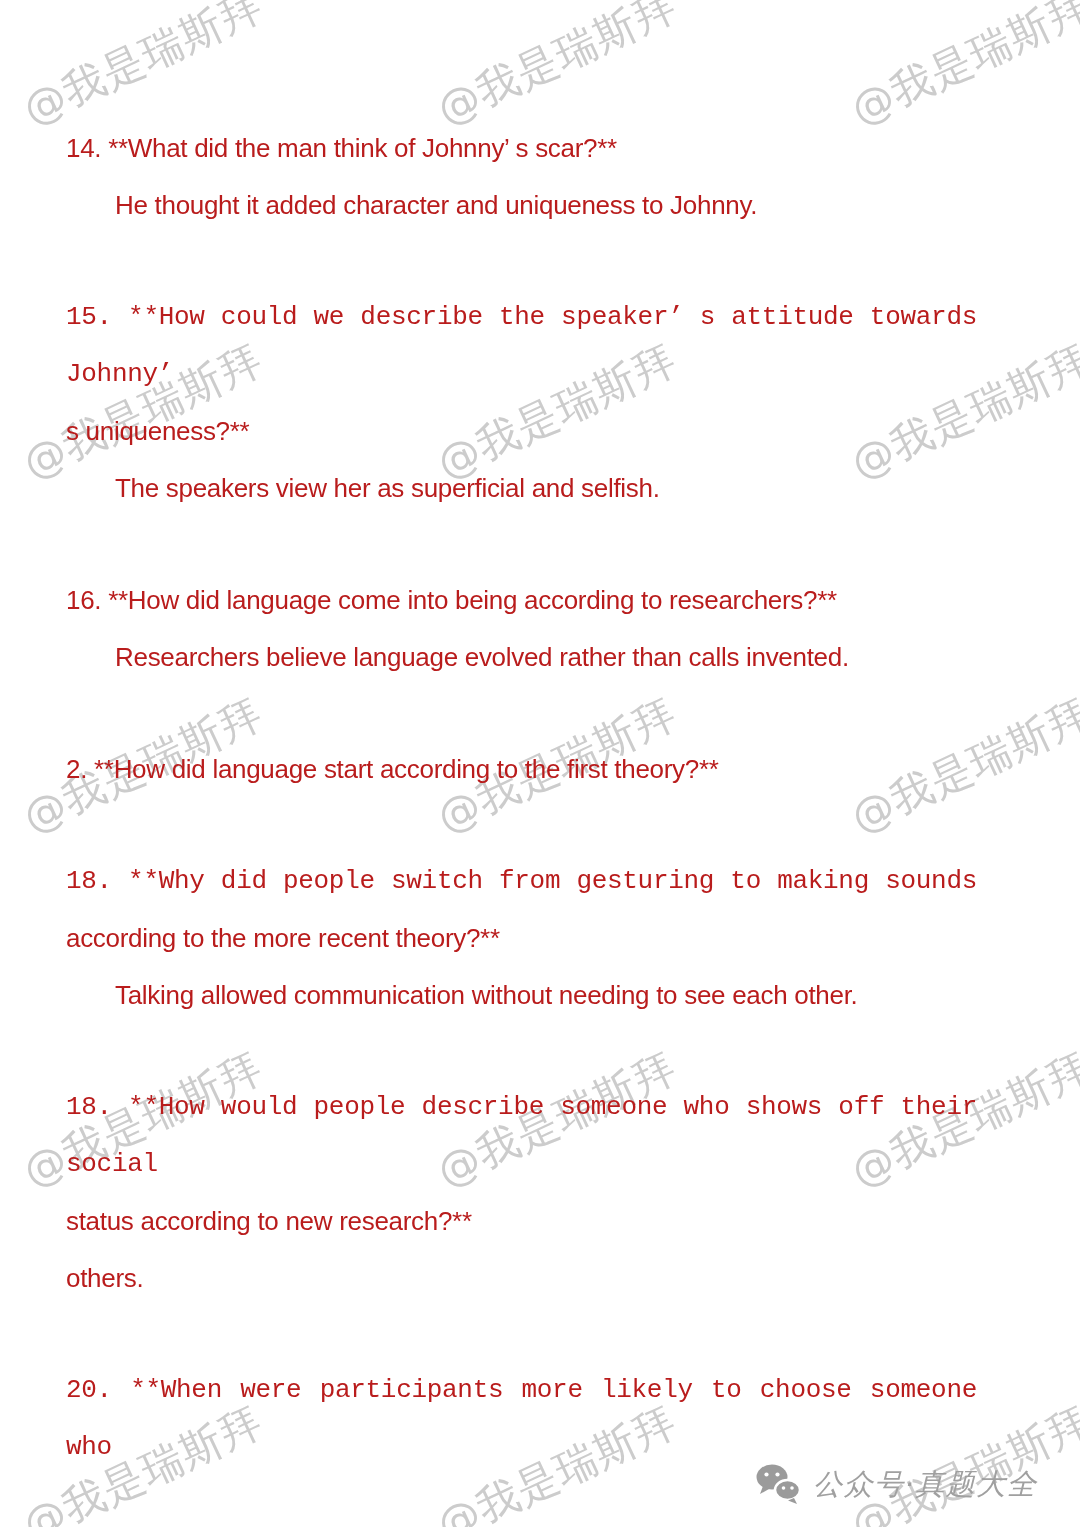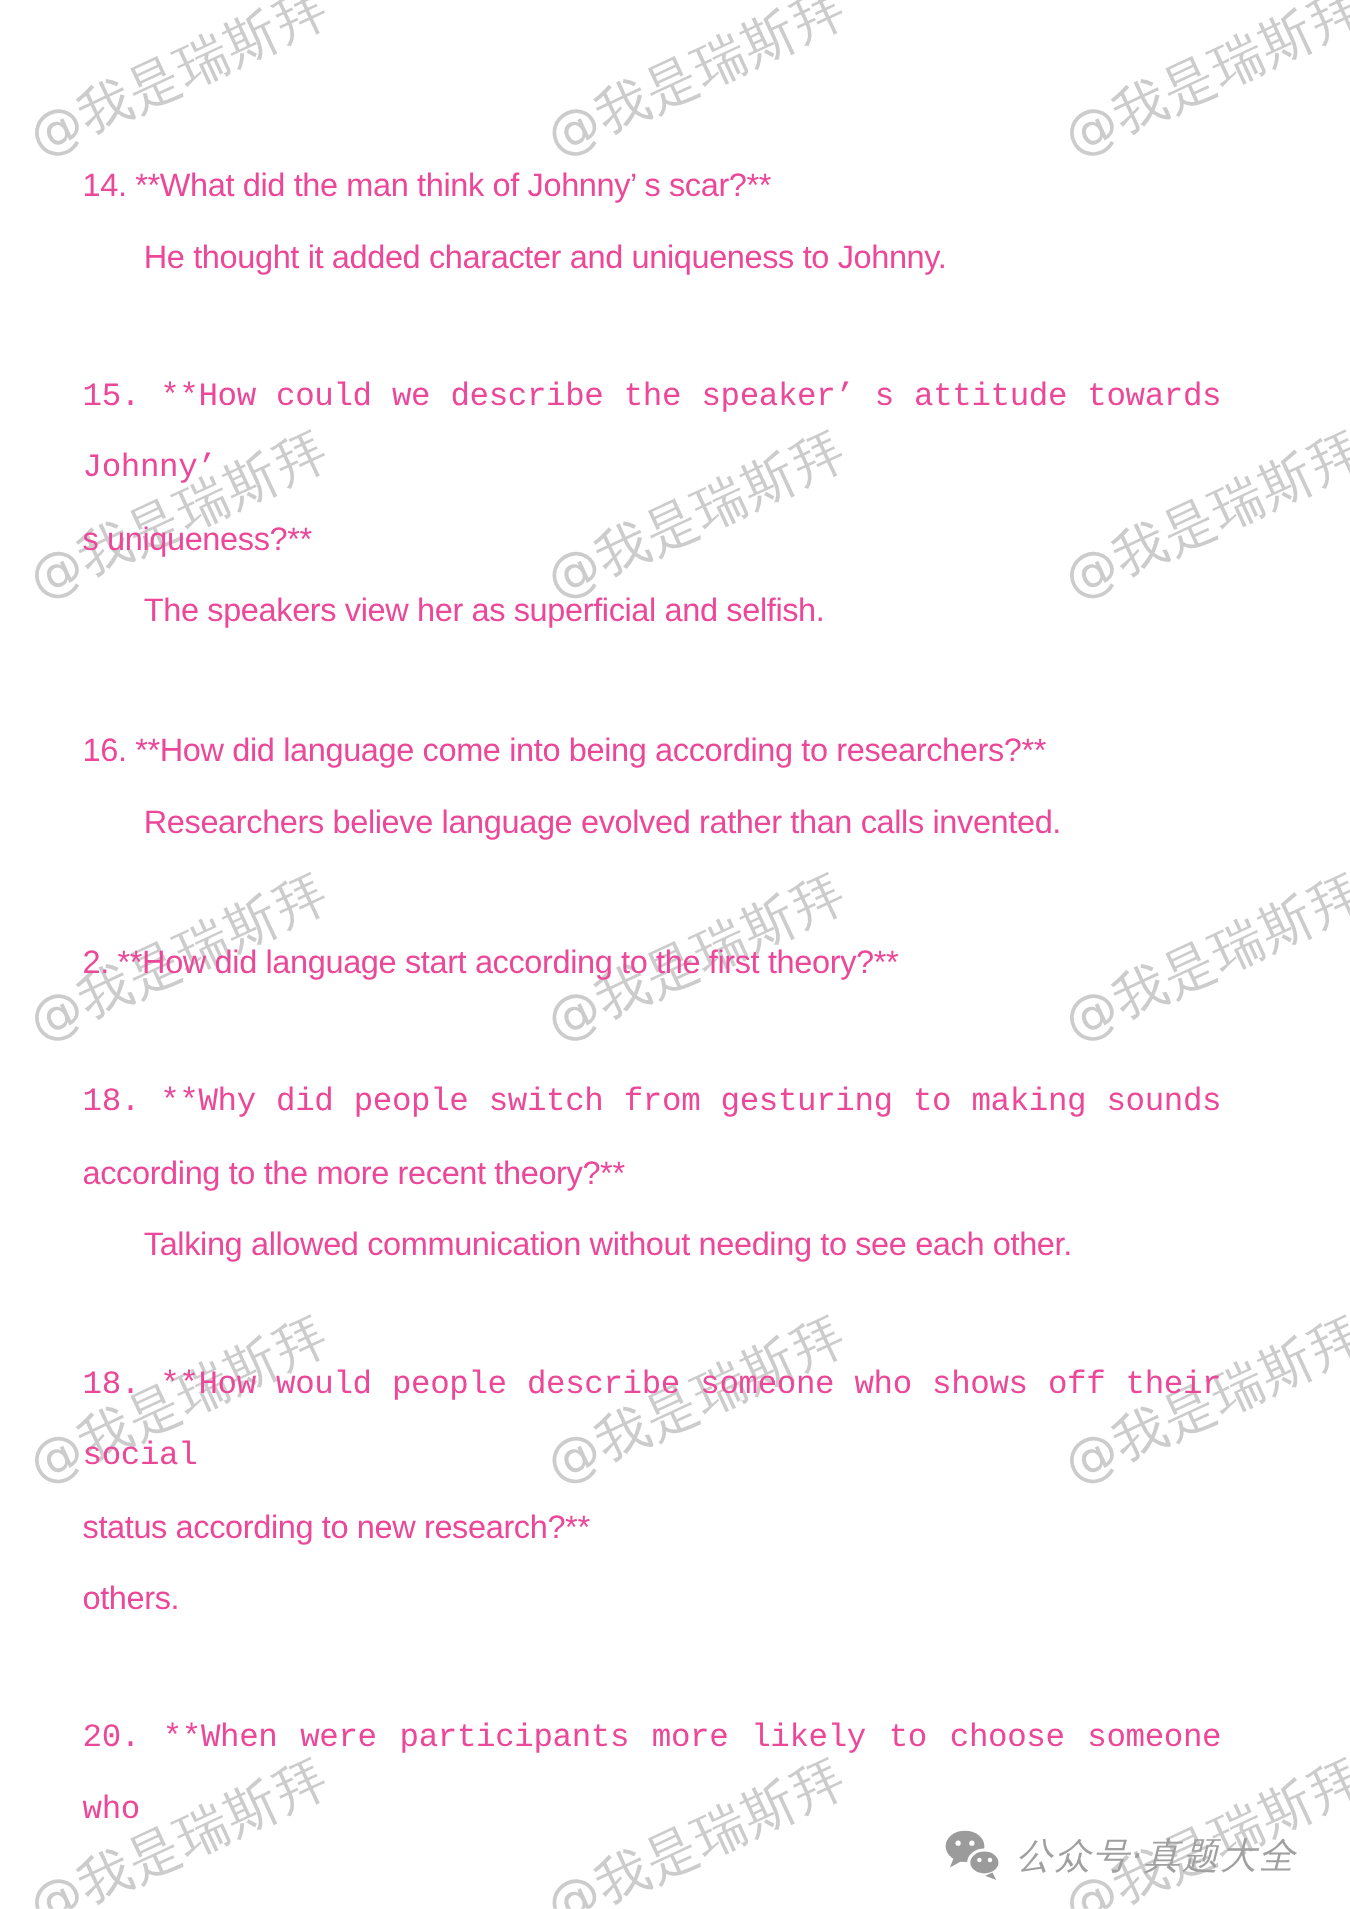--- a/index.html
+++ b/index.html
@@ -31,21 +31,21 @@
   }
 
   
   .content {
     position: absolute;
     top: 0; left: 0;
     z-index: 1;
     box-sizing: border-box;
     width: 1076px;
     padding: 120px 99px 0 66px;
-    color: #ec4899;
+    color: #b91c1c;
   }
   .qa-item { margin-bottom: 55px; }
   .qa-item:last-child { margin-bottom: 0; }
   .line {
     font-size: 26px;
     line-height: 57px;
     letter-spacing: -0.3px;
     text-align: left;
     white-space: normal;
   }

